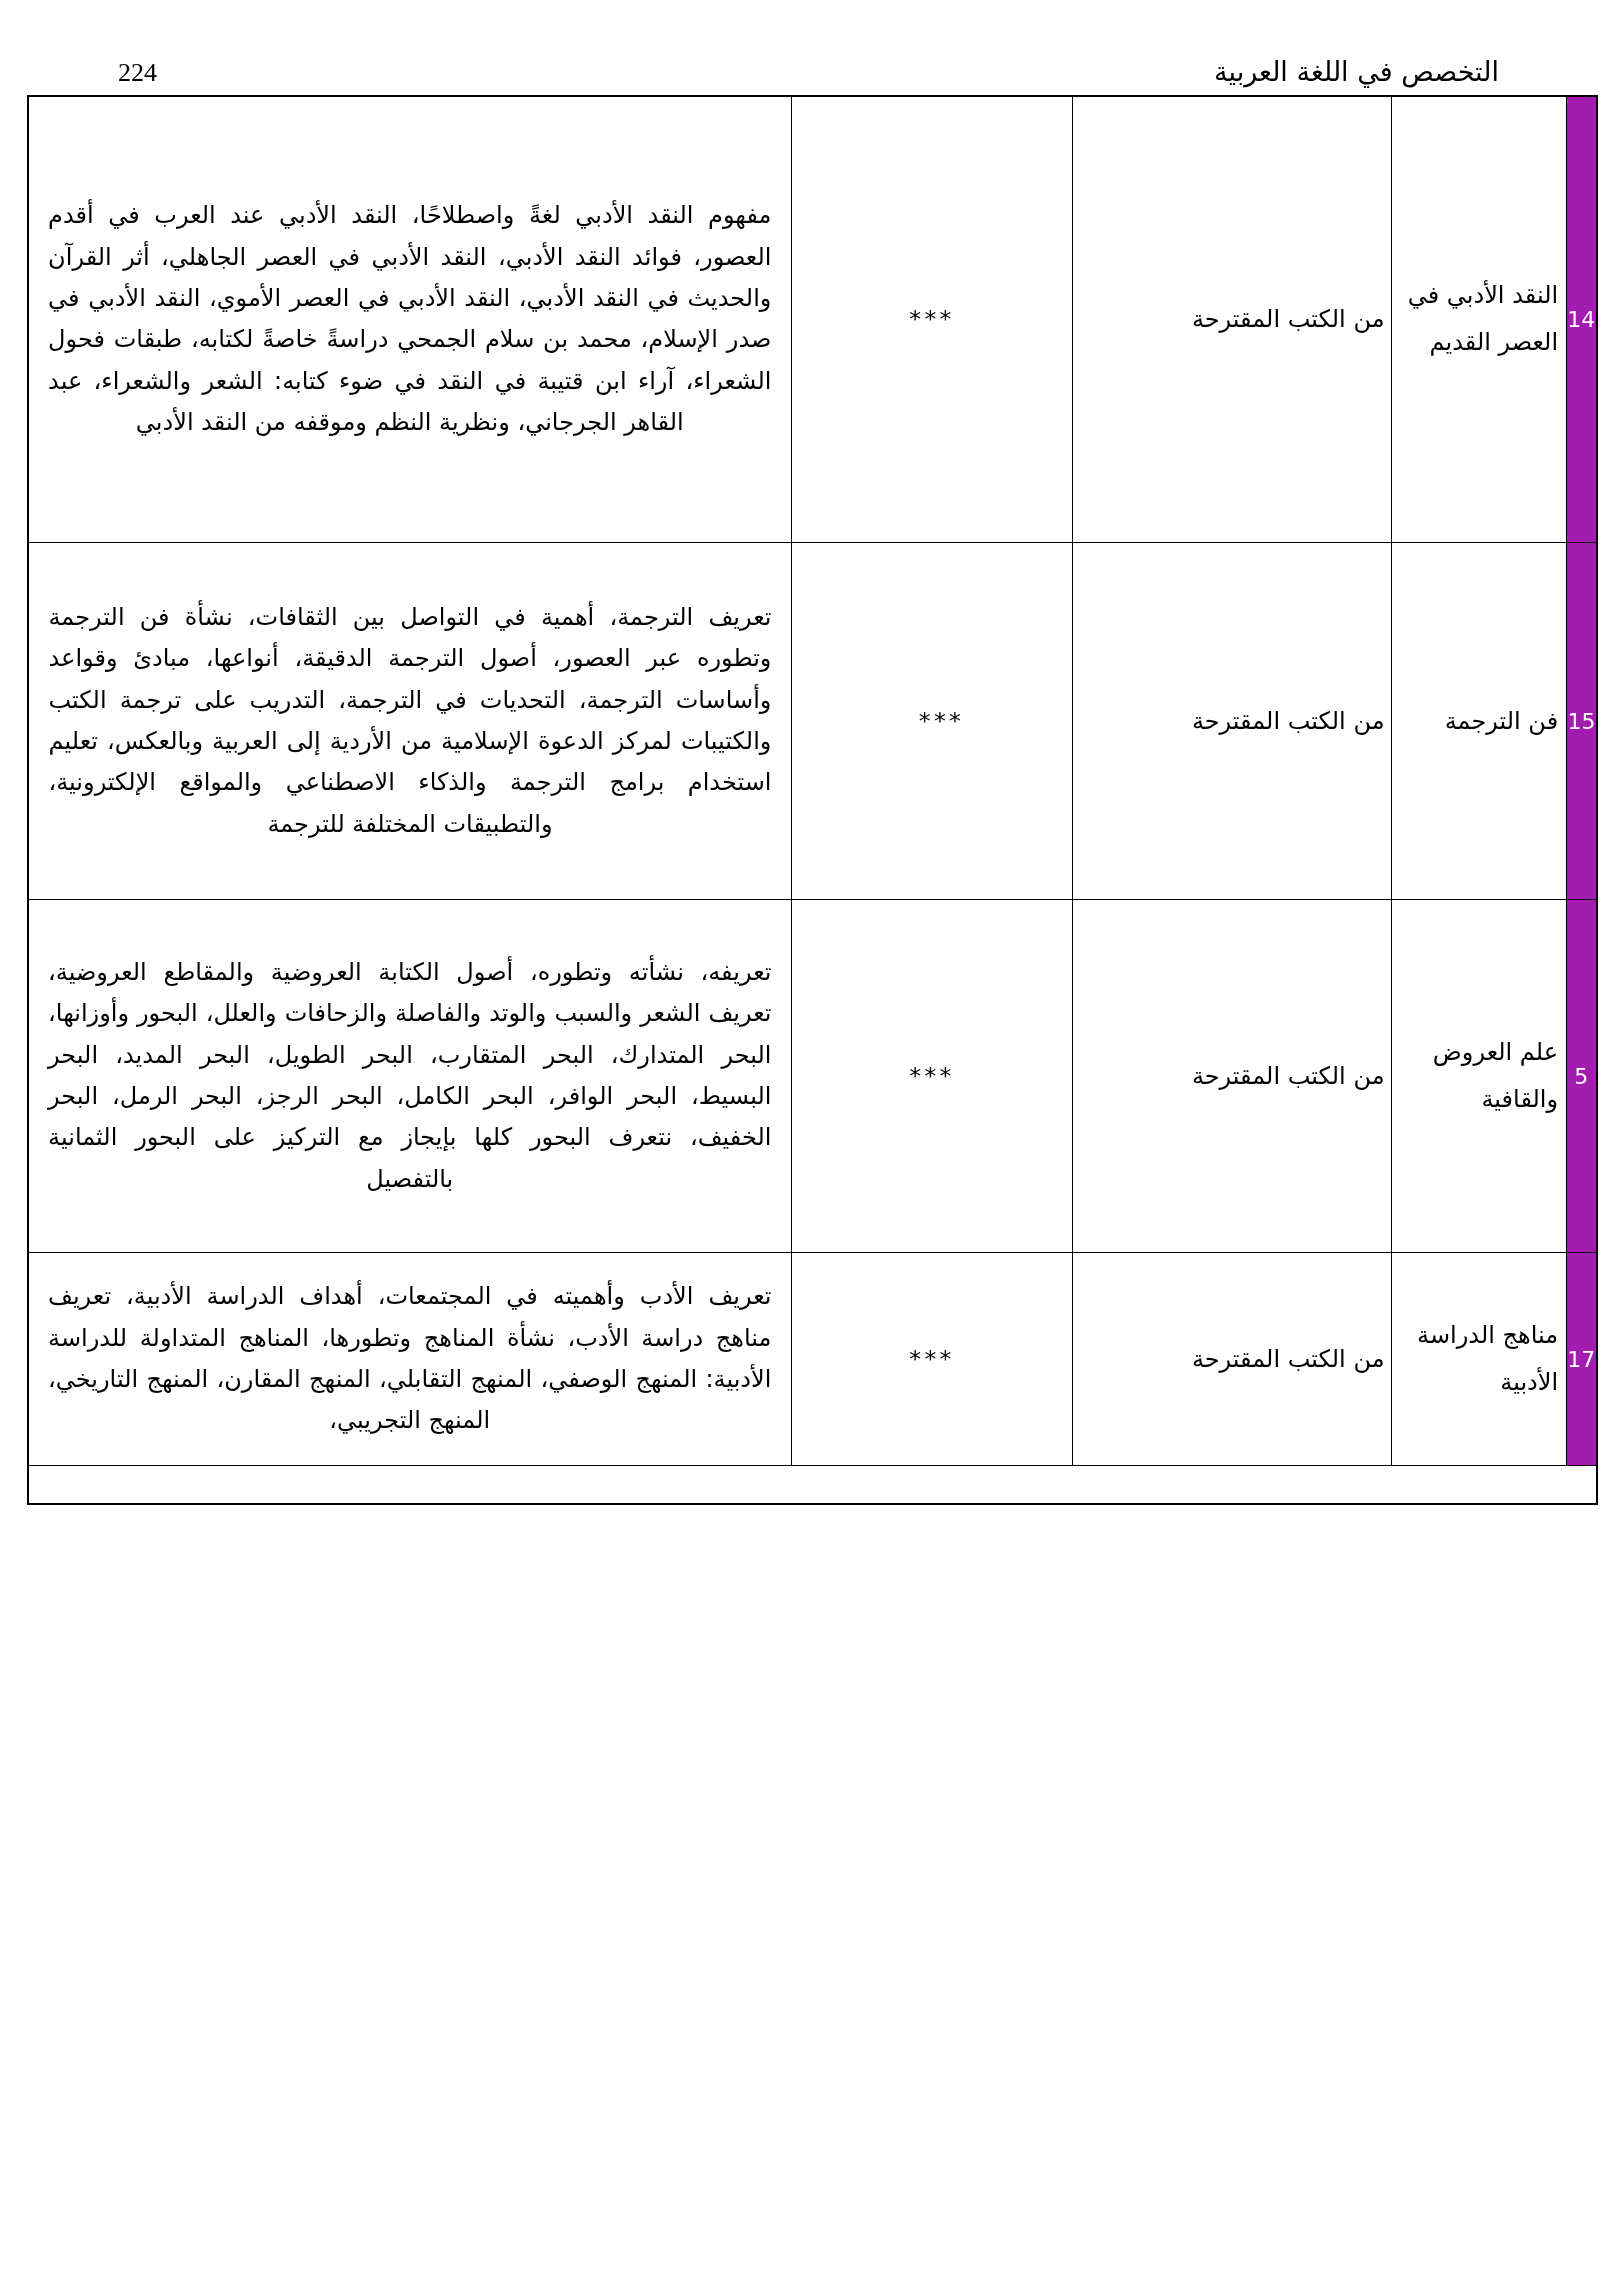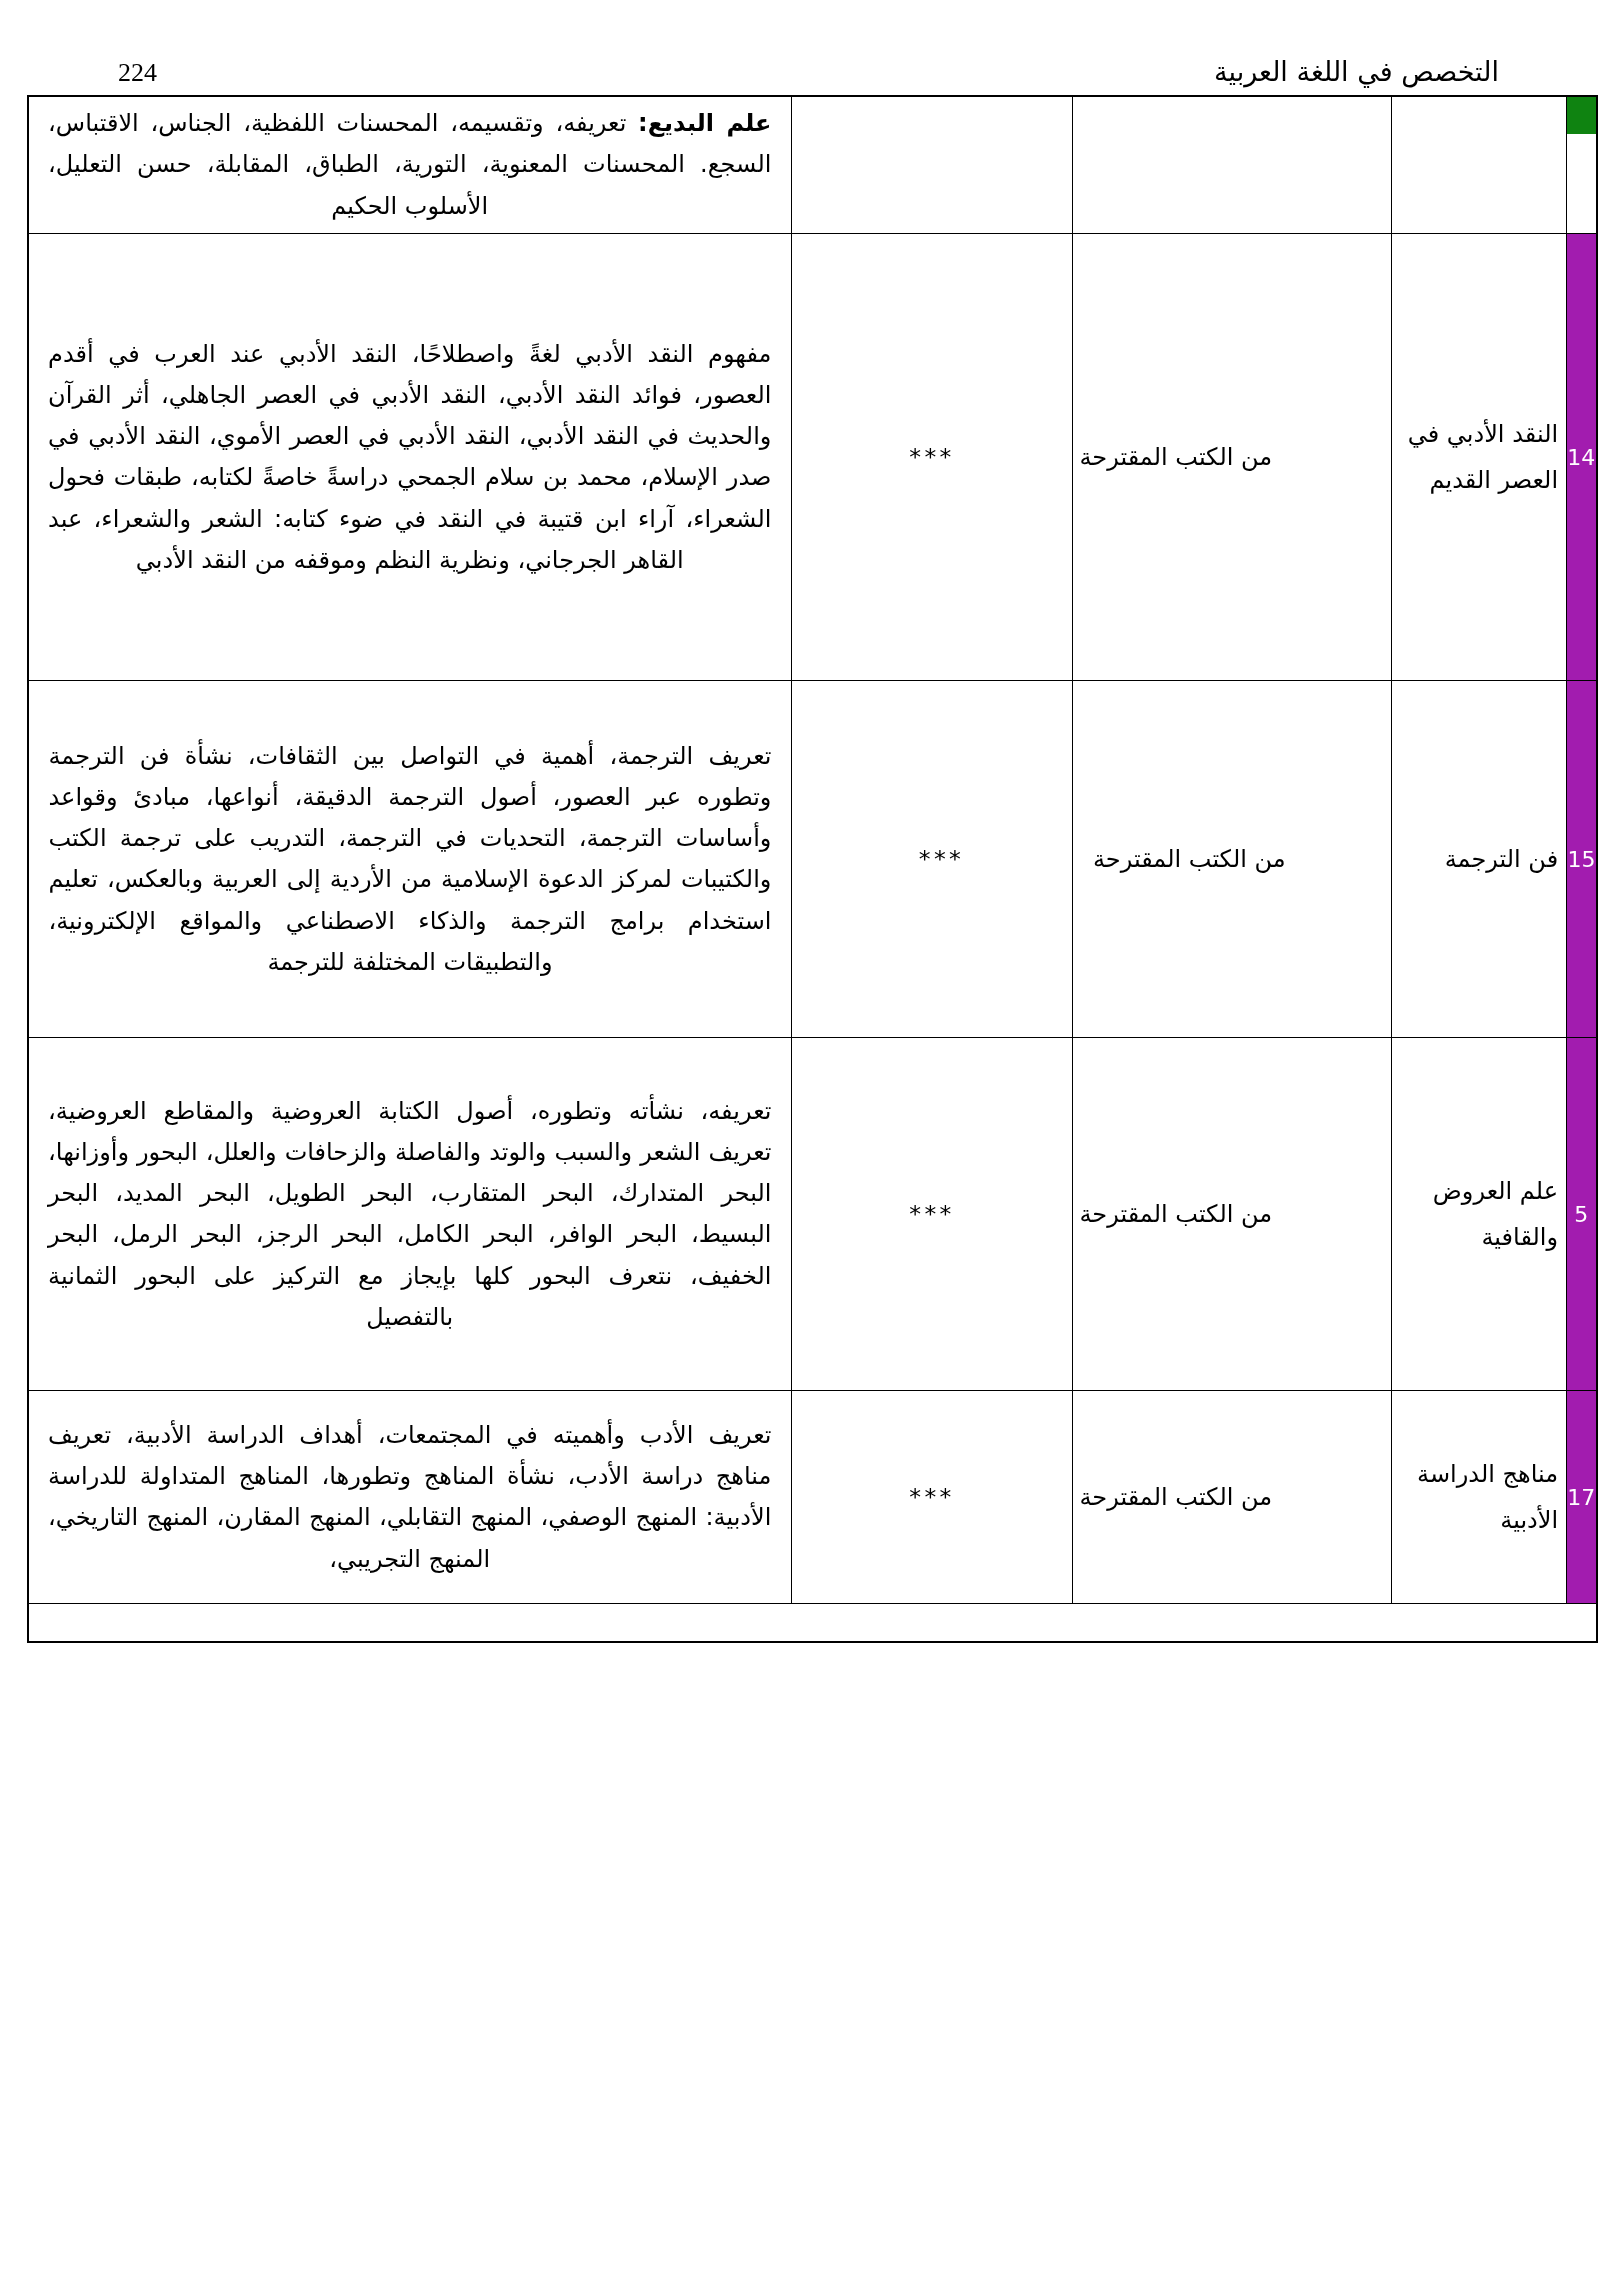--- a/index.html
+++ b/index.html
@@ -66,21 +66,21 @@
     background:#0f8311;
   }
   td.subject{
     text-align:right;
     vertical-align:middle;
     font-size:24px;
     line-height:1.95;
     padding:0 7.9px;
   }
   td.source{
-    text-align:left;
+    text-align:right;
     vertical-align:middle;
     font-size:24px;
     padding:0 6.5px;
     margin-left:21px;
   }
   td.stars{
     text-align:center;
     vertical-align:middle;
     font-size:23.6px;
     letter-spacing:3.3px;
@@ -118,29 +118,20 @@
   <table class="main">
     <colgroup>
       <col class="c-badge">
       <col class="c-subject">
       <col class="c-source">
       <col class="c-stars">
       <col class="c-desc">
     </colgroup>
     <tbody>
 
-      <tr class="r0">
-        <td class="badge-empty">
-          <div class="green-cap"></div>
-        </td>
-        <td class="subject"></td>
-        <td class="source"></td>
-        <td class="stars"></td>
-        <td class="desc"><b>علم البديع:</b><span> تعريفه، وتقسيمه، المحسنات اللفظية، الجناس، الاقتباس، السجع. المحسنات المعنوية، التورية، الطباق، المقابلة، حسن التعليل، الأسلوب الحكيم</span></td>
-      </tr>
 
       <tr class="r1">
         <td class="badge">14</td>
         <td class="subject">النقد الأدبي في العصر القديم</td>
         <td class="source">من الكتب المقترحة</td>
         <td class="stars">***</td>
         <td class="desc"><span>مفهوم النقد الأدبي لغةً واصطلاحًا، النقد الأدبي عند العرب في أقدم العصور، فوائد النقد الأدبي، النقد الأدبي في العصر الجاهلي، أثر القرآن والحديث في النقد الأدبي، النقد الأدبي في العصر الأموي، النقد الأدبي في صدر الإسلام، محمد بن سلام الجمحي دراسةً خاصةً لكتابه، طبقات فحول الشعراء، آراء ابن قتيبة في النقد في ضوء كتابه: الشعر والشعراء، عبد القاهر الجرجاني، ونظرية النظم وموقفه من النقد الأدبي</span></td>
       </tr>
 
       <tr class="r2">

